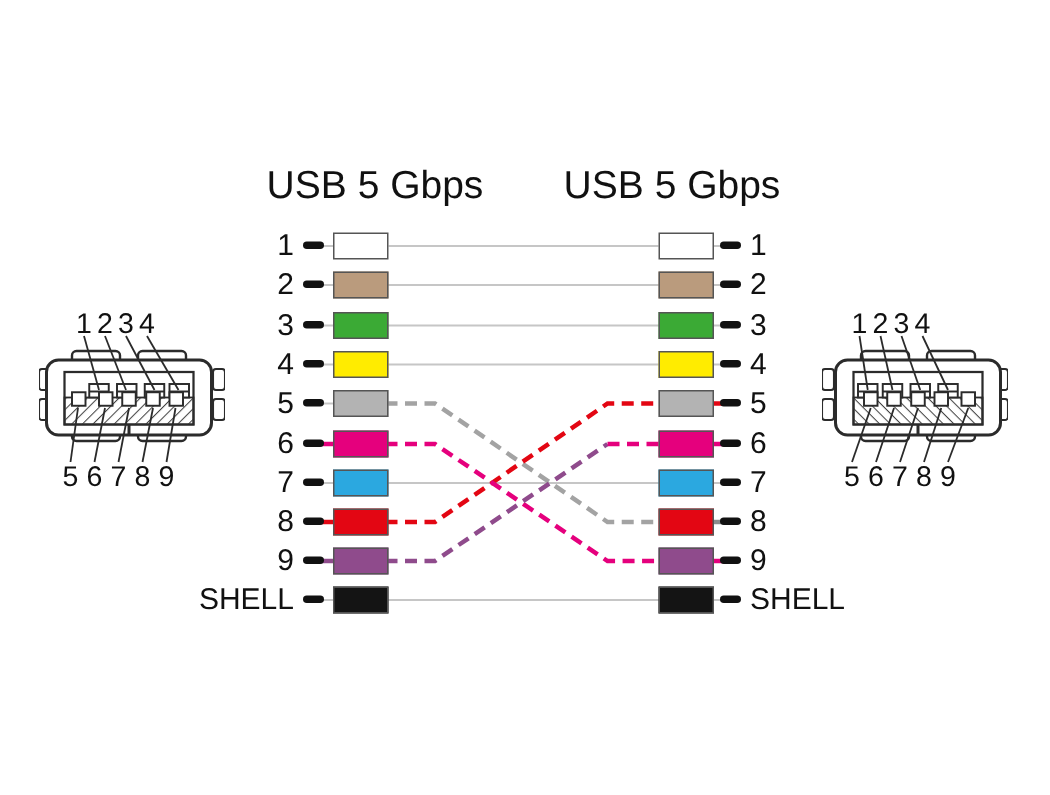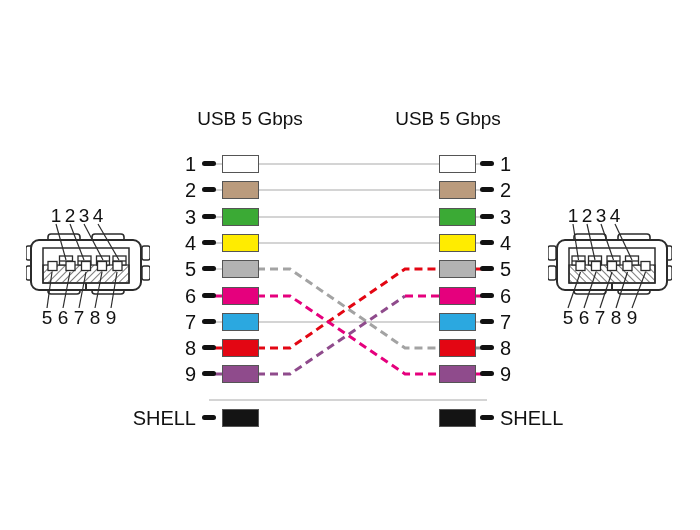--- a/index.html
+++ b/index.html
@@ -1,18 +1,18 @@
 <!DOCTYPE html>
 <html><head>
 <meta charset="utf-8">
 <style>
   html,body{margin:0;padding:0;background:#fff;}
   .canvas{position:relative;width:700px;height:530px;background:#fff;overflow:hidden;
           font-family:"Liberation Sans",sans-serif;color:#111;}
-  .title{position:absolute;top:108px;width:200px;text-align:center;font-size:19px;
+  .title{position:absolute;top:108px;width:200px;text-align:center;font-size:26px;
          font-weight:400;color:#111;white-space:nowrap;}
   .title.left{left:150px;}
   .title.right{left:348px;}
   svg.wires{position:absolute;left:0;top:0;width:700px;height:530px;}
   .row{position:absolute;left:0;width:700px;height:22px;}
   .lbl{position:absolute;top:0;height:22px;line-height:22px;font-size:20px;color:#111;}
   .lbl.l{right:504px;width:90px;text-align:right;}
   .lbl.r{left:500px;width:90px;text-align:left;}
   .tick{position:absolute;top:8px;width:14px;height:5px;border-radius:2.5px;background:#111;}
   .tick.l{left:202px;}
@@ -129,21 +129,21 @@
     <div class="lbl r">8</div>
   </div>
   <div class="row" style="top:363px">
     <div class="lbl l">9</div>
     <div class="tick l" style="background: rgb(17, 17, 17);"></div>
     <div class="block l" style="background: rgb(143, 75, 140);"></div>
     <div class="block r" style="background: rgb(143, 75, 140);"></div>
     <div class="tick r" style="background: rgb(17, 17, 17);"></div>
     <div class="lbl r">9</div>
   </div>
-  <div class="row" style="top:407px">
+  <div class="row" style="top:389px">
     <div class="lbl l">SHELL</div>
     <div class="tick l" style="background: rgb(17, 17, 17);"></div>
     <div class="block l" style="background: rgb(20, 20, 20);"></div>
     <div class="block r" style="background: rgb(20, 20, 20);"></div>
     <div class="tick r" style="background: rgb(17, 17, 17);"></div>
     <div class="lbl r">SHELL</div>
   </div>
 
   <svg class="conn left" viewBox="0 0 124 130">
     <defs>

